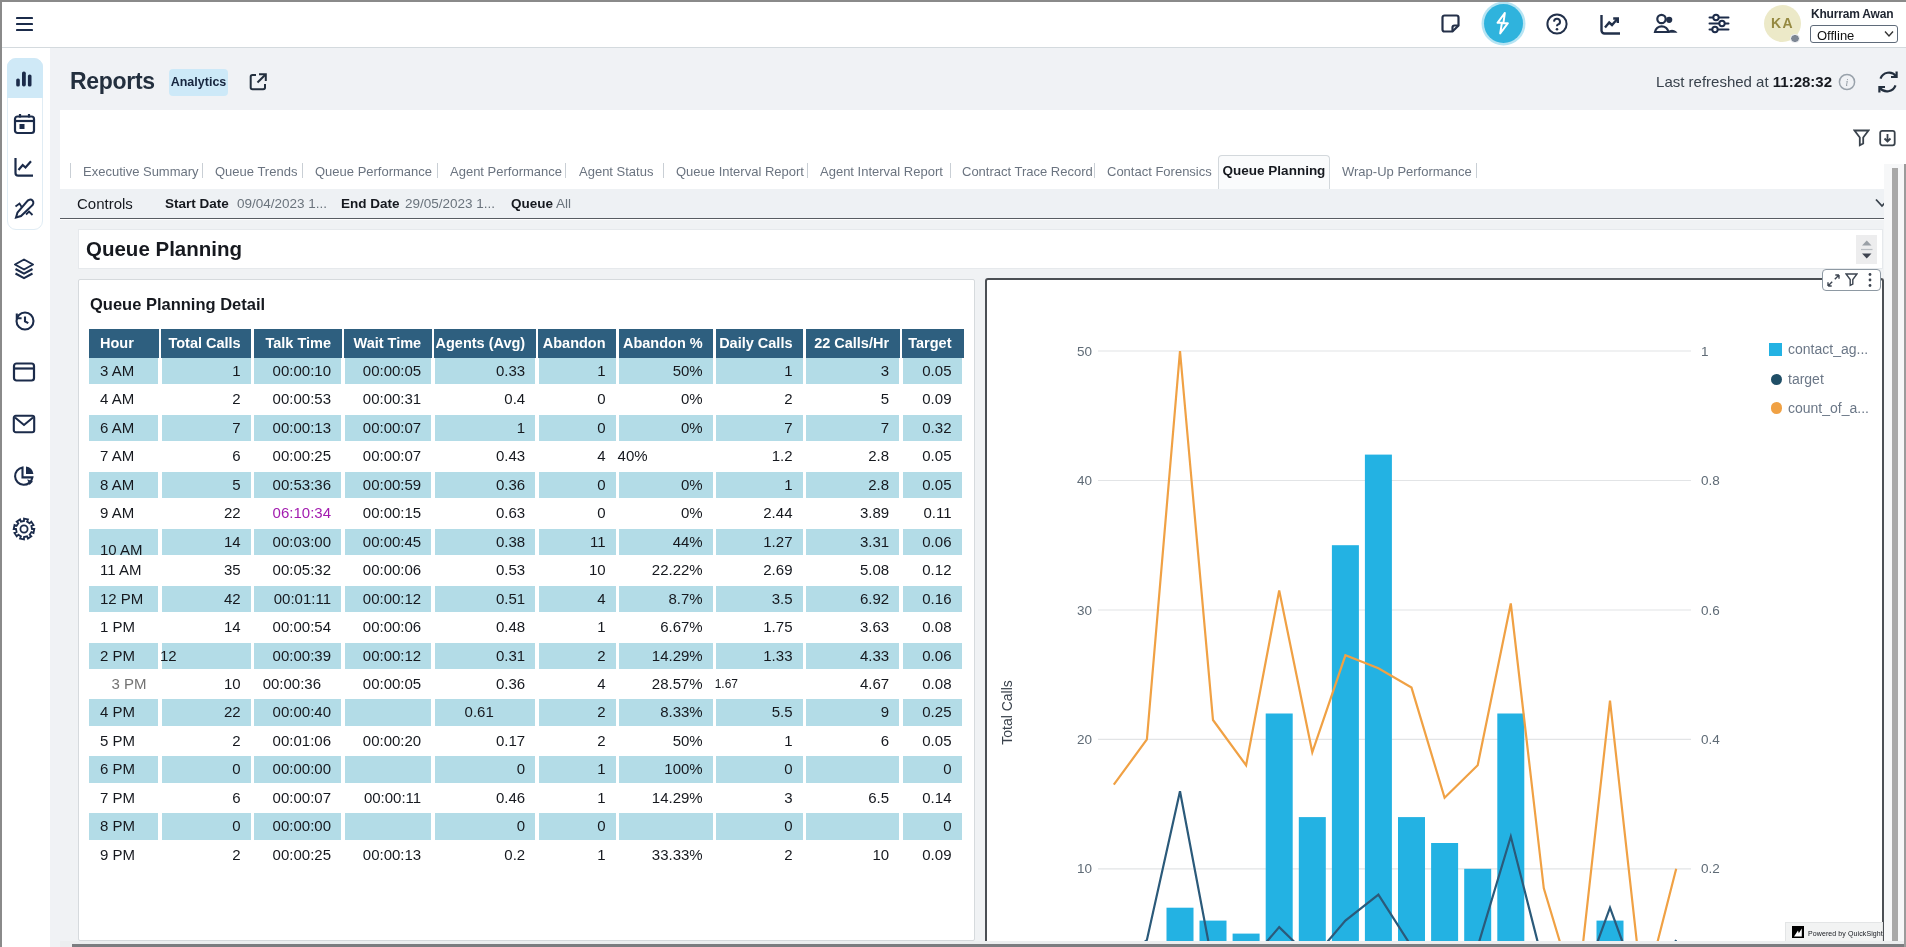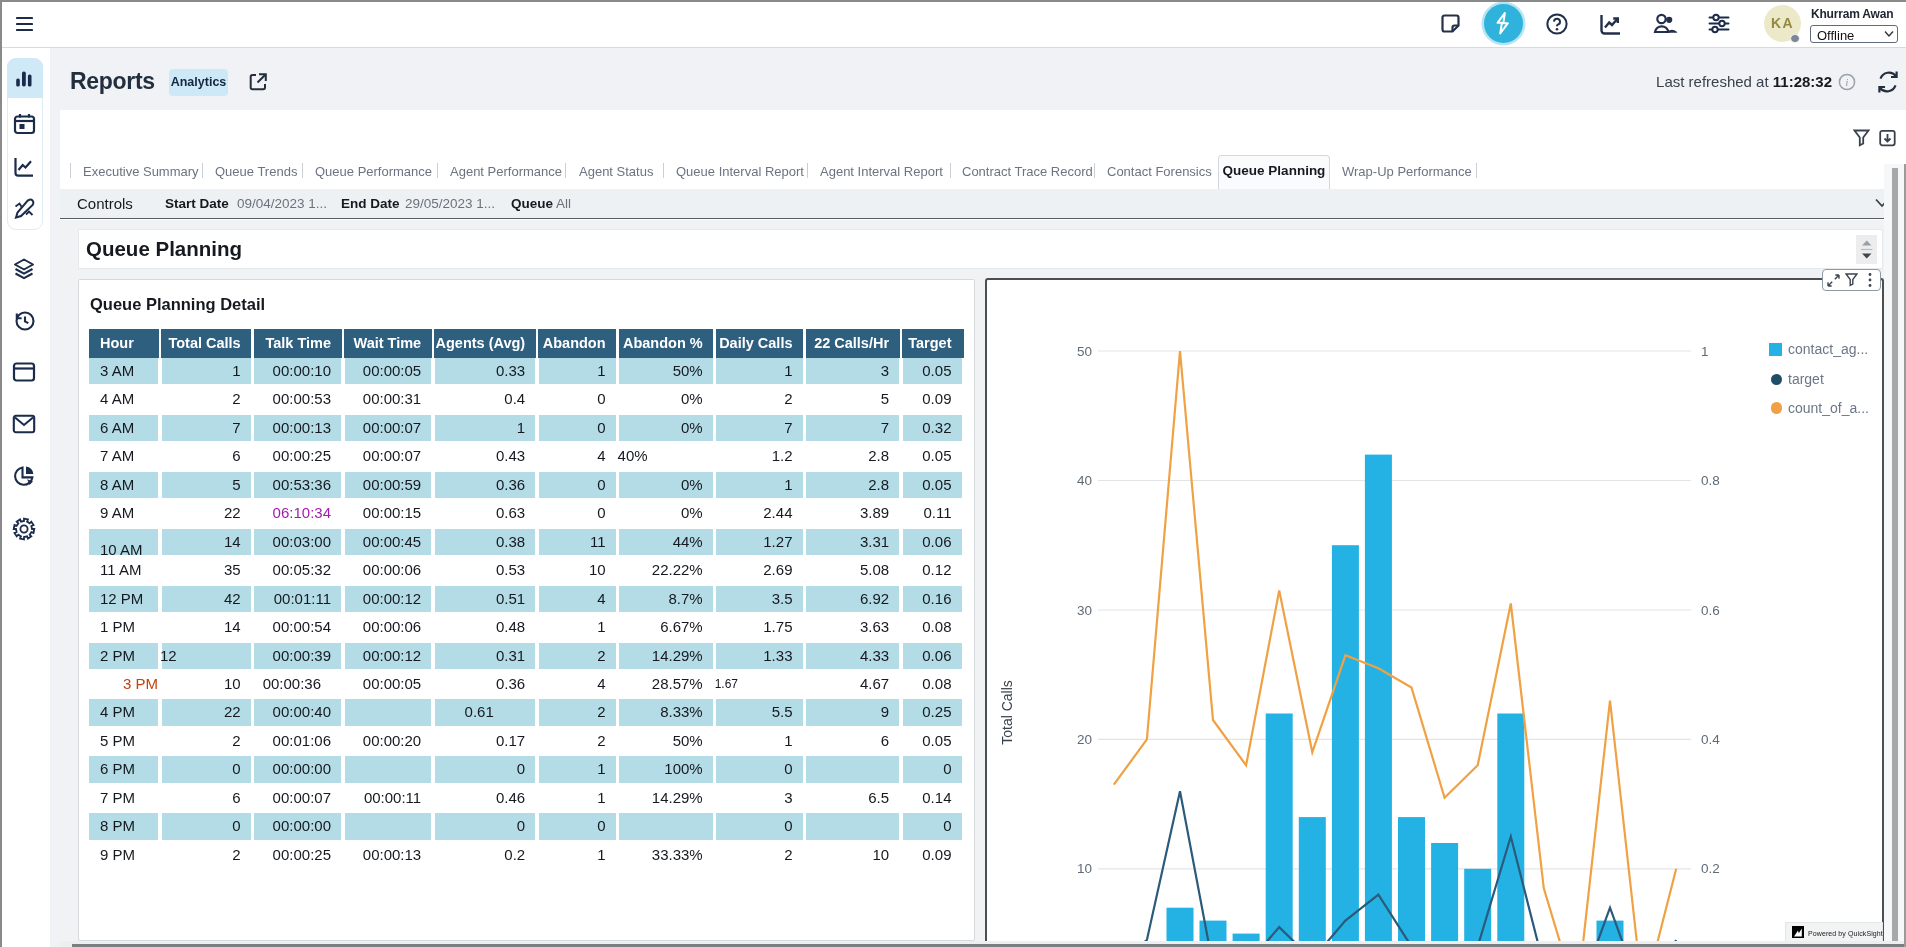--- a/index.html
+++ b/index.html
@@ -271,21 +271,21 @@
 <div style="position:absolute;top:641.50px;height:28.45px;line-height:28.45px;left:100px;width:58px;text-align:left;color:#16191f;font-size:15px;white-space:nowrap;">2 PM</div>
 <div style="position:absolute;top:641.50px;height:28.45px;line-height:28.45px;left:160px;width:80.69999999999999px;text-align:left;color:#16191f;font-size:15px;white-space:nowrap;">12</div>
 <div style="position:absolute;top:641.50px;height:28.45px;line-height:28.45px;left:252.7px;width:78.30000000000001px;text-align:right;color:#16191f;font-size:15px;white-space:nowrap;">00:00:39</div>
 <div style="position:absolute;top:641.50px;height:28.45px;line-height:28.45px;left:343px;width:78.19999999999999px;text-align:right;color:#16191f;font-size:15px;white-space:nowrap;">00:00:12</div>
 <div style="position:absolute;top:641.50px;height:28.45px;line-height:28.45px;left:433.2px;width:92.00000000000006px;text-align:right;color:#16191f;font-size:15px;white-space:nowrap;">0.31</div>
 <div style="position:absolute;top:641.50px;height:28.45px;line-height:28.45px;left:537.2px;width:68.39999999999998px;text-align:right;color:#16191f;font-size:15px;white-space:nowrap;">2</div>
 <div style="position:absolute;top:641.50px;height:28.45px;line-height:28.45px;left:617.6px;width:85.10000000000002px;text-align:right;color:#16191f;font-size:15px;white-space:nowrap;">14.29%</div>
 <div style="position:absolute;top:641.50px;height:28.45px;line-height:28.45px;left:714.7px;width:77.79999999999995px;text-align:right;color:#16191f;font-size:15px;white-space:nowrap;">1.33</div>
 <div style="position:absolute;top:641.50px;height:28.45px;line-height:28.45px;left:804.5px;width:84.60000000000002px;text-align:right;color:#16191f;font-size:15px;white-space:nowrap;">4.33</div>
 <div style="position:absolute;top:641.50px;height:28.45px;line-height:28.45px;left:901.1px;width:50.39999999999998px;text-align:right;color:#16191f;font-size:15px;white-space:nowrap;">0.06</div>
-<div style="position:absolute;top:669.95px;height:28.45px;line-height:28.45px;left:100px;width:58px;text-align:right;color:#c2410c;font-size:15px;white-space:nowrap;">3 PM</div>
+<div style="position:absolute;top:669.95px;height:28.45px;line-height:28.45px;left:100px;width:58px;text-align:center;color:#737373;font-size:15px;white-space:nowrap;">3 PM</div>
 <div style="position:absolute;top:669.95px;height:28.45px;line-height:28.45px;left:160px;width:80.69999999999999px;text-align:right;color:#16191f;font-size:15px;white-space:nowrap;">10</div>
 <div style="position:absolute;top:669.95px;height:28.45px;line-height:28.45px;left:252.7px;width:78.30000000000001px;text-align:center;color:#16191f;font-size:15px;white-space:nowrap;">00:00:36</div>
 <div style="position:absolute;top:669.95px;height:28.45px;line-height:28.45px;left:343px;width:78.19999999999999px;text-align:right;color:#16191f;font-size:15px;white-space:nowrap;">00:00:05</div>
 <div style="position:absolute;top:669.95px;height:28.45px;line-height:28.45px;left:433.2px;width:92.00000000000006px;text-align:right;color:#16191f;font-size:15px;white-space:nowrap;">0.36</div>
 <div style="position:absolute;top:669.95px;height:28.45px;line-height:28.45px;left:537.2px;width:68.39999999999998px;text-align:right;color:#16191f;font-size:15px;white-space:nowrap;">4</div>
 <div style="position:absolute;top:669.95px;height:28.45px;line-height:28.45px;left:617.6px;width:85.10000000000002px;text-align:right;color:#16191f;font-size:15px;white-space:nowrap;">28.57%</div>
 <div style="position:absolute;top:669.95px;height:38px;line-height:28.45px;left:714.7px;width:77.79999999999995px;text-align:left;color:#16191f;font-size:12px;white-space:nowrap;">1.67</div>
 <div style="position:absolute;top:669.95px;height:28.45px;line-height:28.45px;left:804.5px;width:84.60000000000002px;text-align:right;color:#16191f;font-size:15px;white-space:nowrap;">4.67</div>
 <div style="position:absolute;top:669.95px;height:28.45px;line-height:28.45px;left:901.1px;width:50.39999999999998px;text-align:right;color:#16191f;font-size:15px;white-space:nowrap;">0.08</div>
 <div style="position:absolute;left:89.00px;top:699.40px;width:69.25px;height:26.45px;background:#b3dce7;"></div>

